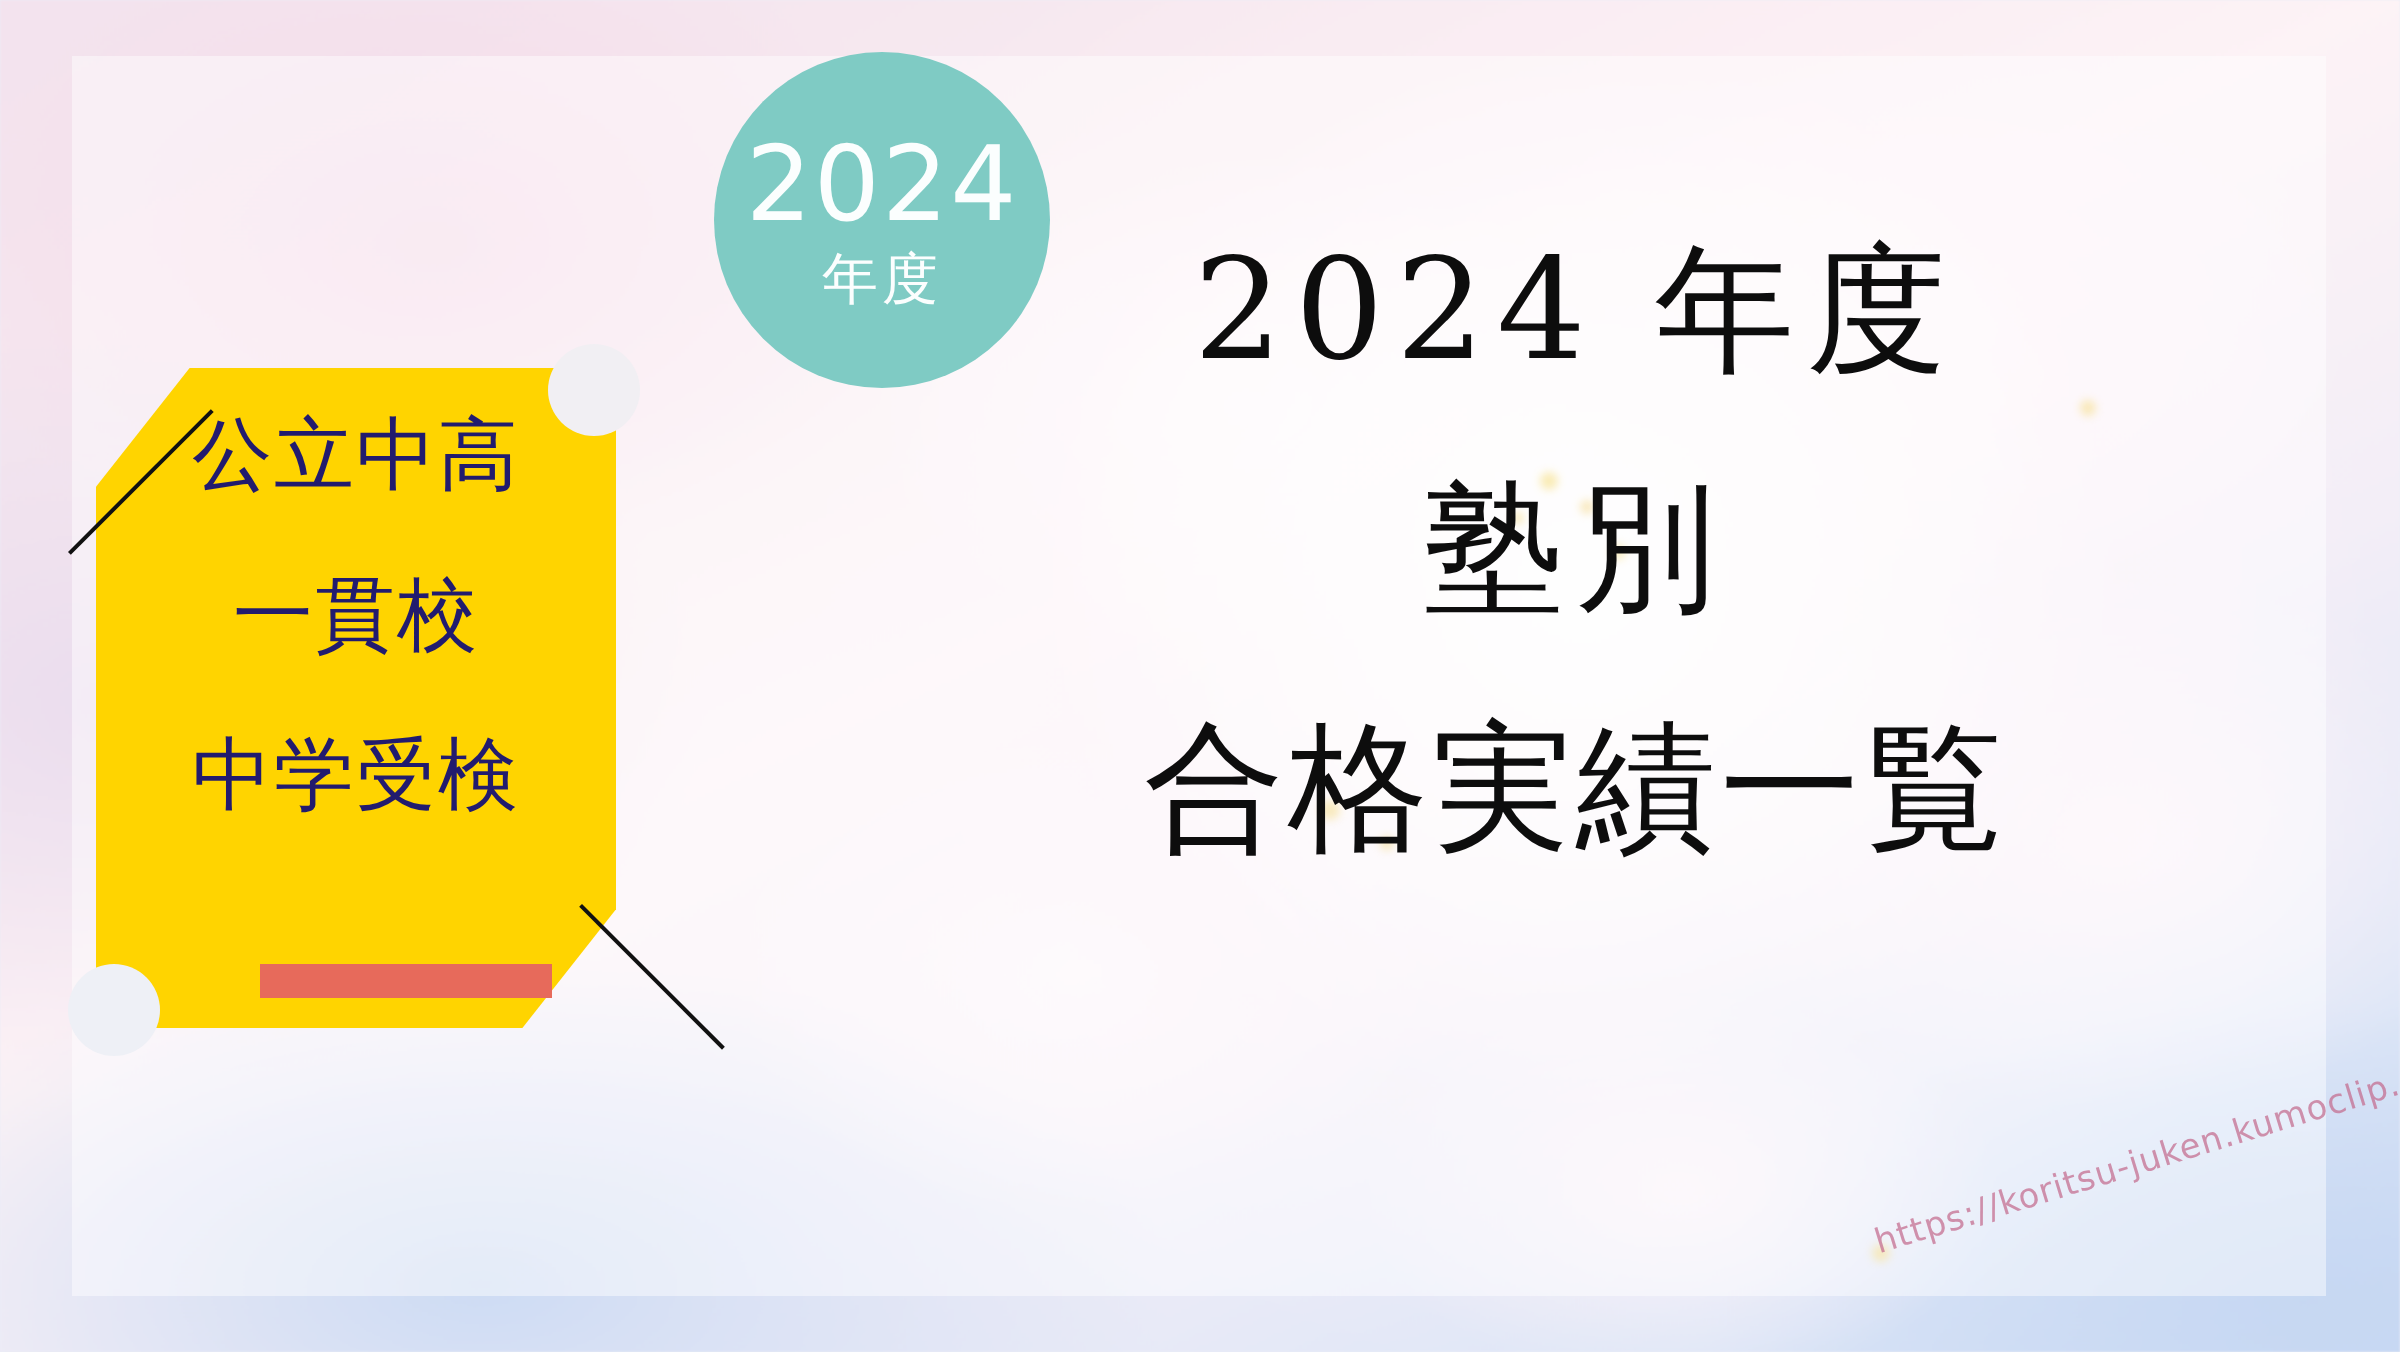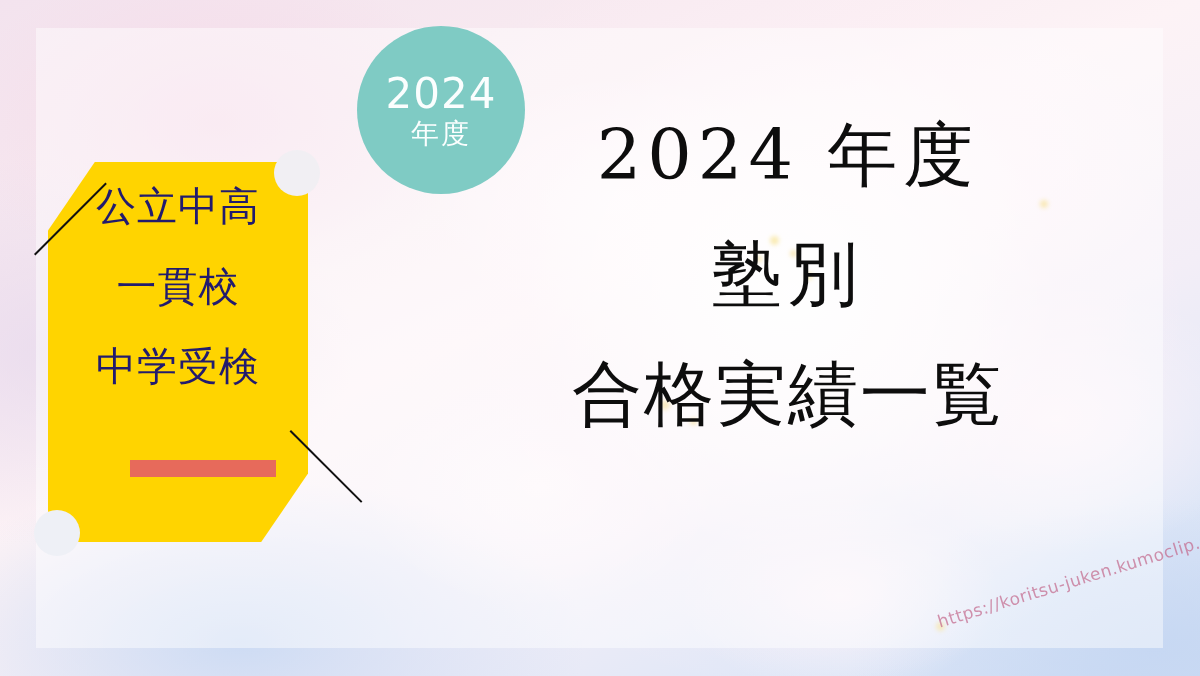--- a/index.html
+++ b/index.html
@@ -27,21 +27,21 @@
       filter:blur(0.4px);
   }
   
   .speck{position:absolute;border-radius:50%;filter:blur(2.2px);opacity:.75;}
 
   
   .panel{position:absolute;left:36px;top:28px;width:1127px;height:620px;
          background:rgba(255,255,255,0.46);}
 
   
-  .tag-wrap{position:absolute;left:48px;top:162px;width:260px;height:380px;}
+  .tag-wrap{position:absolute;left:48px;top:184px;width:260px;height:330px;}
   .tag{position:absolute;inset:0;background:#FFD400;
        clip-path:polygon(0% 18%, 18% 0%, 100% 0%, 100% 82%, 82% 100%, 0% 100%);}
   .notch{position:absolute;width:46px;height:46px;background:#f1f1f5;border-radius:50%;}
   .notch.tr{right:-12px;top:-12px;background:rgba(241,239,243,1);}
   .notch.bl{left:-14px;bottom:-14px;background:rgba(238,240,246,1);}
   .slash{position:absolute;height:0;border-top:2.5px solid #111;transform-origin:0 0;}
   .slash.tl{left:-14px;top:92px;width:101px;transform:rotate(-45deg);}
   .slash.br{left:243px;top:268px;width:101px;transform:rotate(45deg);}
 
   .tag-lines{position:absolute;inset:0;display:flex;flex-direction:column;
@@ -52,21 +52,21 @@
   .tag-bar{position:absolute;left:82px;top:298px;width:146px;height:17px;background:#E76A5B;}
 
   
   .bubble{position:absolute;left:357px;top:26px;width:168px;height:168px;
           border-radius:50%;background:#7FCBC4;}
   .bubble-tail{position:absolute;left:357px;top:120px;width:0;height:0;
           border-left:30px solid transparent;border-right:14px solid #7FCBC4;
           border-bottom:34px solid transparent;transform:rotate(14deg);}
   .bubble-txt{position:absolute;inset:0;display:flex;flex-direction:column;
           align-items:center;justify-content:center;color:#fbfefe;line-height:1.15;}
-  .bubble-year{font-size:42px;letter-spacing:1px;font-family:"DejaVu Sans","Liberation Sans",sans-serif;}
+  .bubble-year{font-size:52px;letter-spacing:1px;font-family:"DejaVu Sans","Liberation Sans",sans-serif;}
   .bubble-nendo{font-size:28px;letter-spacing:2px;font-family:"DejaVu Sans","Liberation Sans",sans-serif;text-align:right;}
 
   
   .headline{position:absolute;left:488px;top:120px;width:600px;
             display:flex;flex-direction:column;align-items:center;}
   .h-line{color:#0d0d0d;font-size:72px;line-height:1.02;letter-spacing:4px;
           font-family:"DejaVu Serif","Liberation Serif",serif;font-weight:400;
           white-space:nowrap;}
   .h-line.l1{font-size:70px;margin-bottom:48px;letter-spacing:6px;}
   .h-line.l2{font-size:70px;margin-bottom:48px;letter-spacing:6px;}

